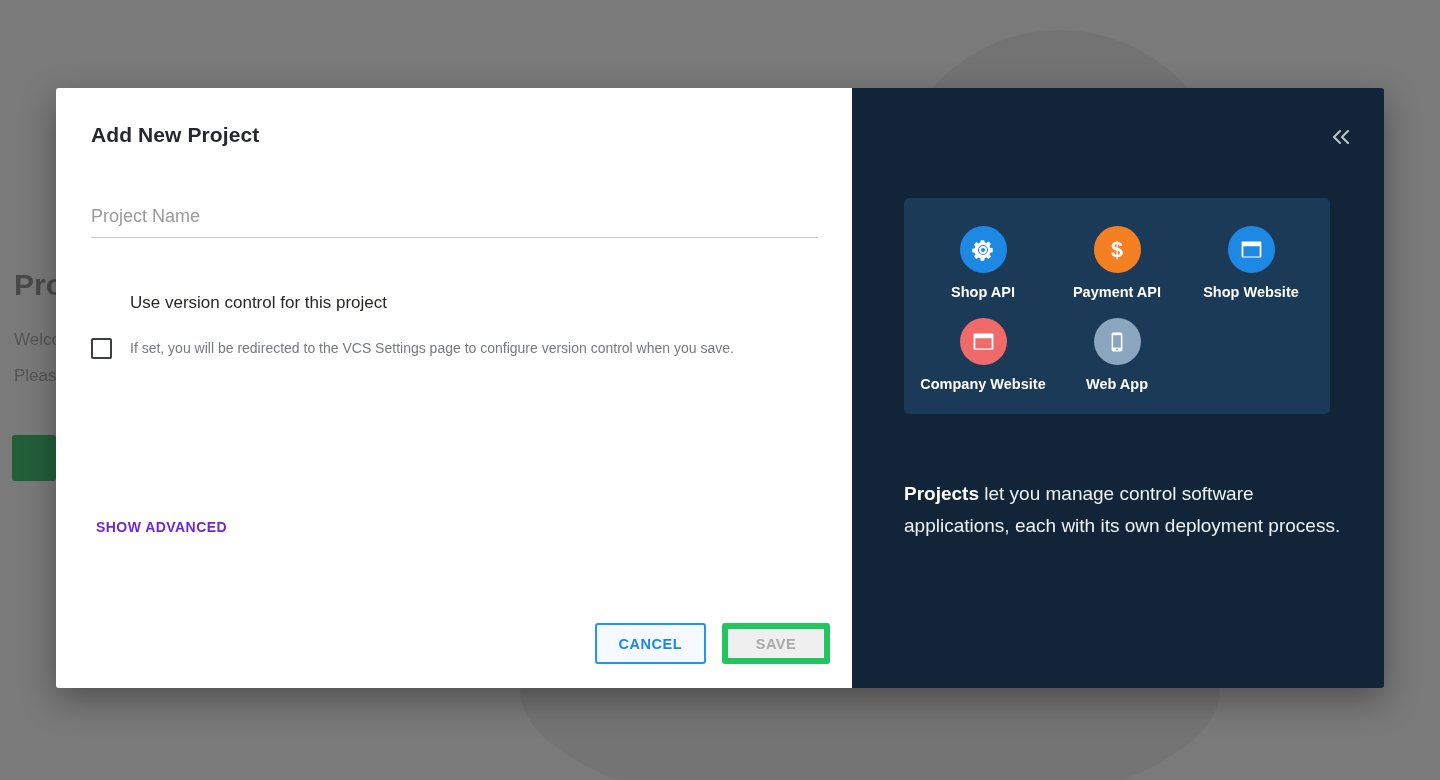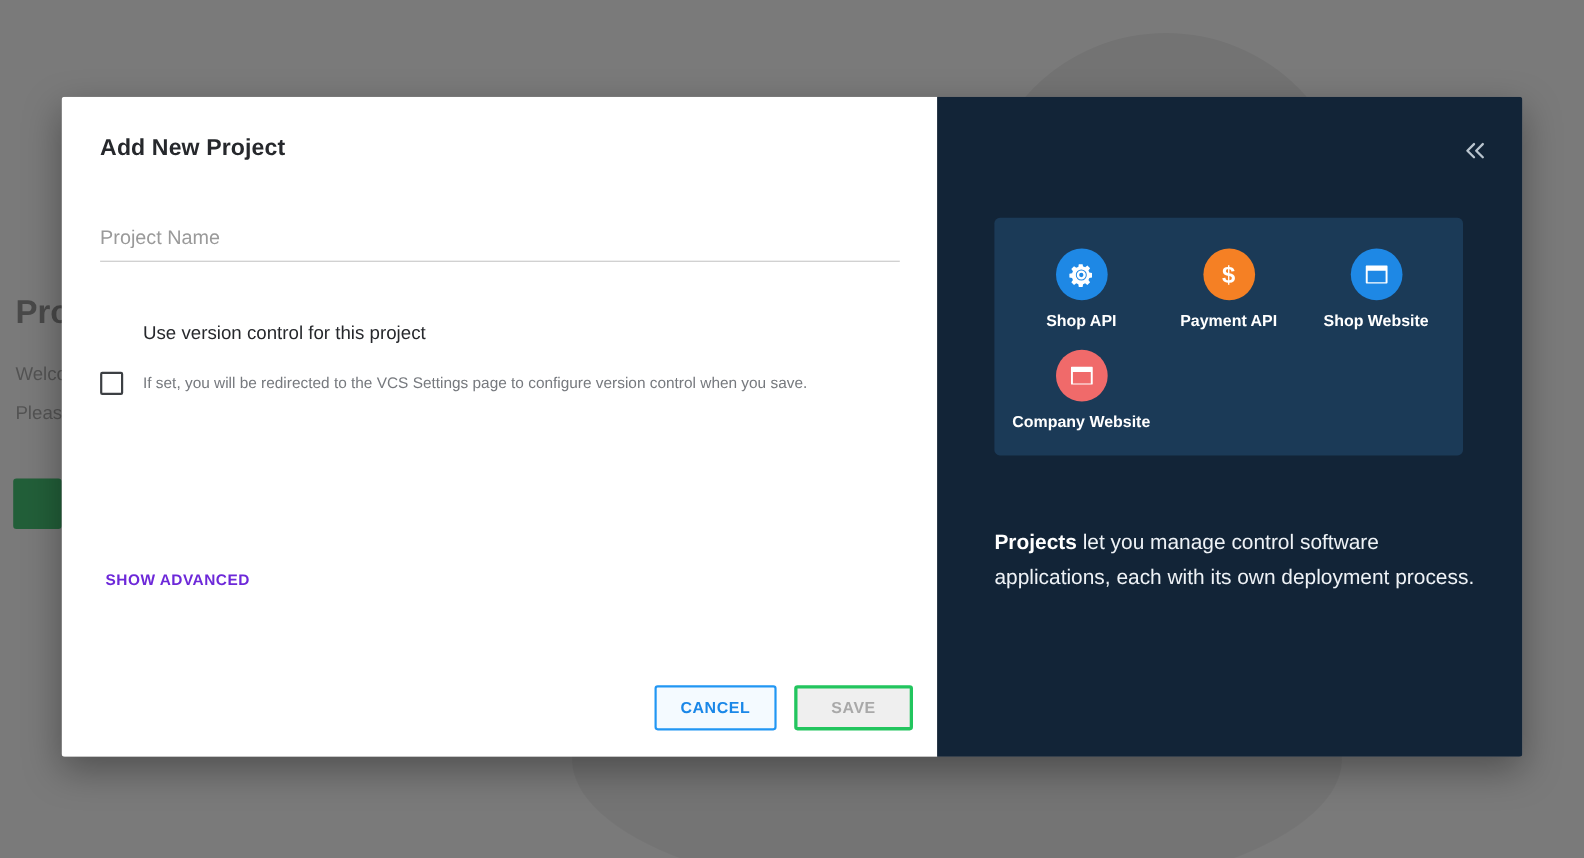--- a/index.html
+++ b/index.html
@@ -196,21 +196,21 @@
     font-weight: bold;
     letter-spacing: 0.5px;
   }
   #cancel-button {
     border: 2px solid #2196f3;
     background: #f4faff;
     color: #1a87e8;
     cursor: pointer;
   }
   #save-button {
-    border: 3px solid #22c55e;
+    border: 6px solid #22c55e;
     background: #efefef;
     color: #a9a9a9;
     cursor: default;
   }
 
   
   #info-pane {
     flex: 1 1 auto;
     background: #122437;
     position: relative;
@@ -361,20 +361,30 @@
         <div class="icon-circle" style="background: rgb(240, 106, 106);">
           <svg width="25" height="25" viewBox="0 0 24 24" fill="#ffffff">
             <path d="M3.3 4.2h17.4c.5 0 .8.4.8.8v14c0 .5-.3.8-.8.8H3.3a.8.8 0 0 1-.8-.8V5c0-.4.3-.8.8-.8zm.9 4.6v10h15.6v-10H4.2z"></path>
             <circle cx="6.2" cy="6.5" r="1"></circle>
             <rect x="8.6" y="5.8" width="10.4" height="1.5" rx="0.7"></rect>
           </svg>
         </div>
         <div class="icon-label">Company Website</div>
       </div>
 
+      <div class="icon-cell">
+        <div class="icon-circle" style="background: rgb(138, 167, 191);">
+          <svg width="24" height="24" viewBox="0 0 24 24" fill="#ffffff">
+            <rect x="6.6" y="2.6" width="10.8" height="18.8" rx="1.7"></rect>
+            <rect x="8.1" y="5.2" width="7.8" height="12.4" fill="#8aa7bf"></rect>
+            <circle cx="12" cy="19.4" r="1" fill="#8aa7bf"></circle>
+          </svg>
+        </div>
+        <div class="icon-label">Web App</div>
+      </div>
 
     </div>
 
     <div id="info-desc">
       <b>Projects</b><span> let you manage control software applications, each with its own deployment process.</span>
     </div>
 
   </div>
 </div>
 

